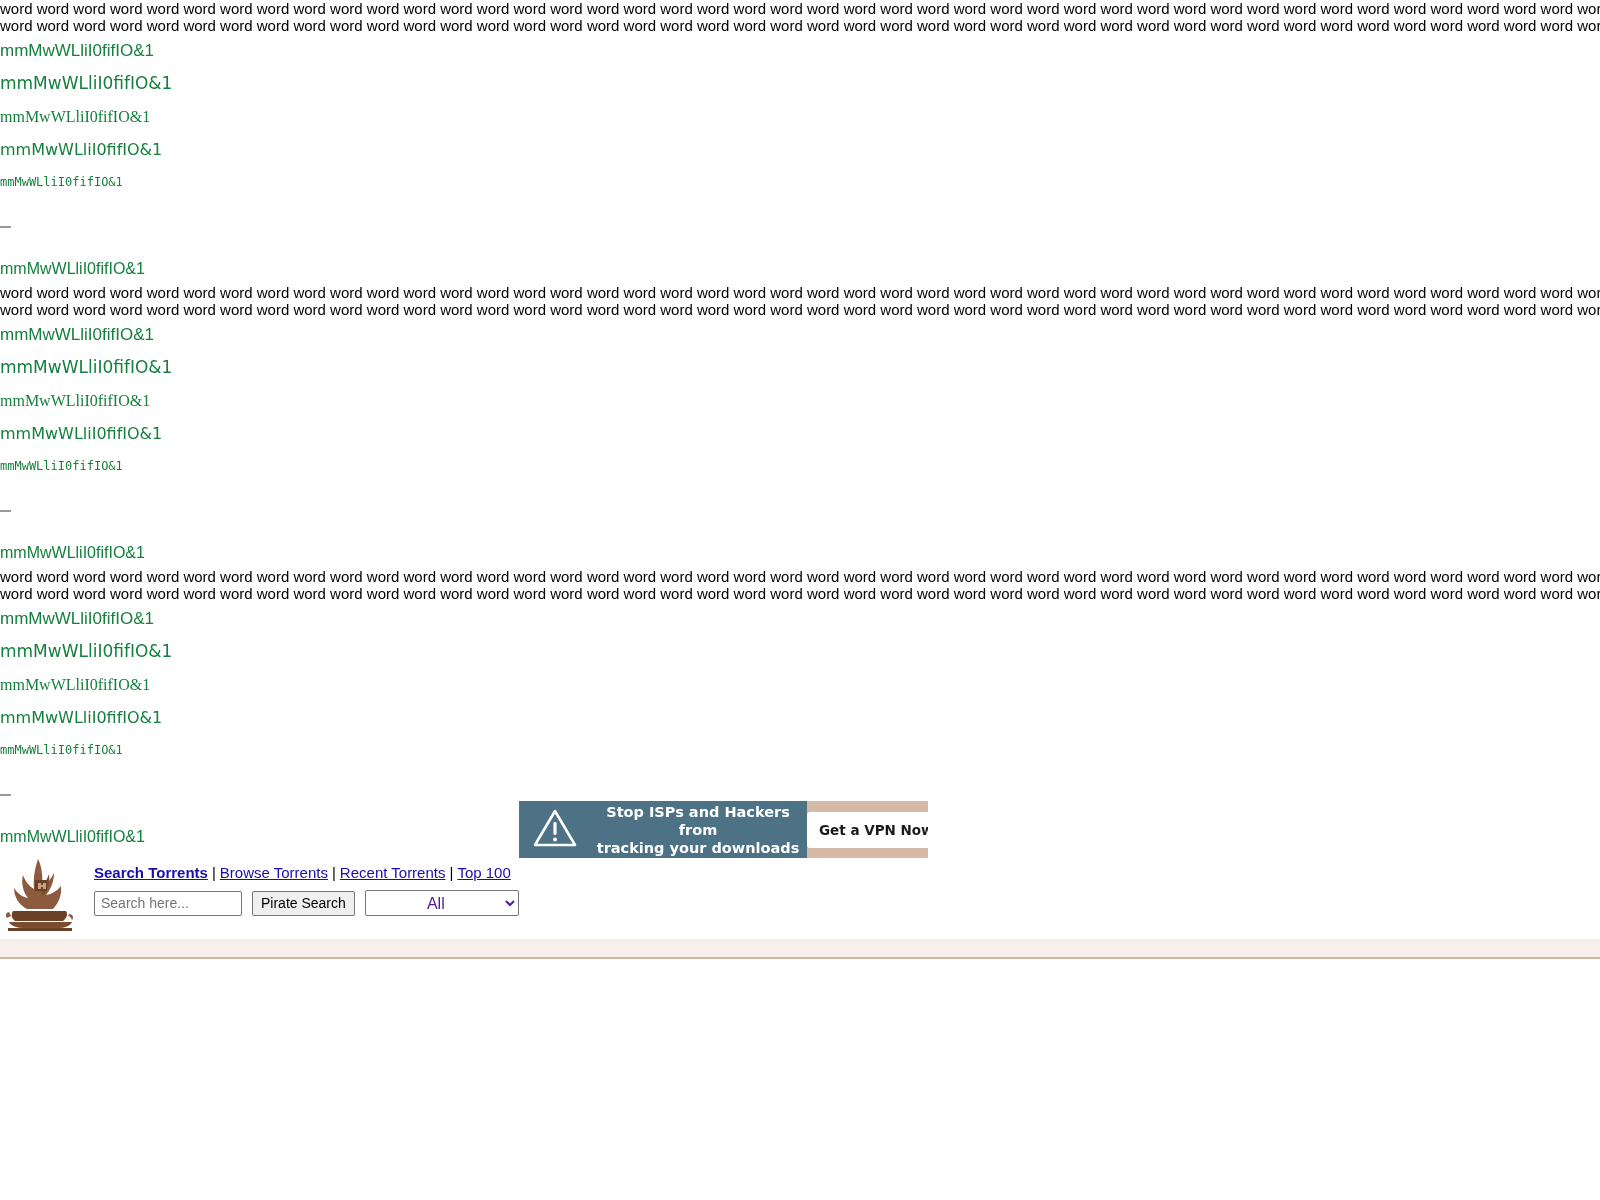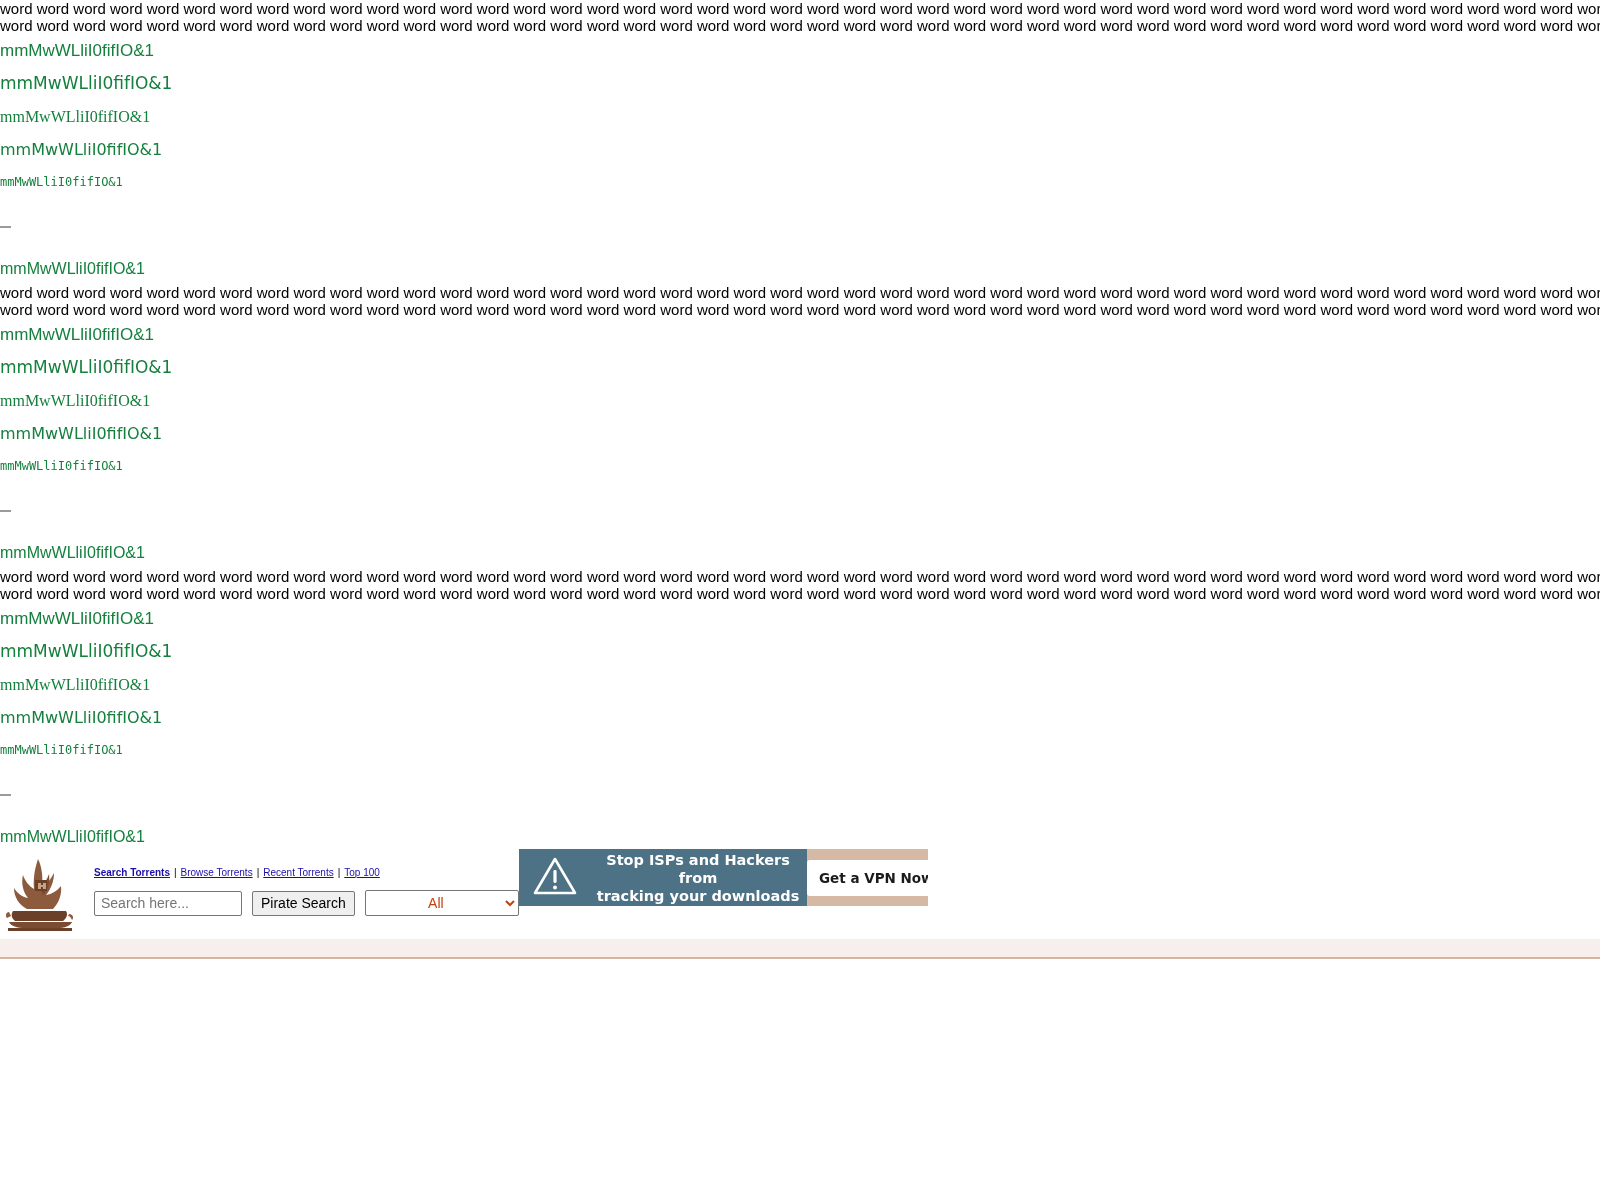--- a/index.html
+++ b/index.html
@@ -59,21 +59,21 @@
     top: 4px;
     width: 70px;
     height: 80px;
   }
   .tpb-navwrap {
     position: absolute;
     left: 94px;
     top: 12px;
   }
   .tpb-nav {
-    font-size: 10px;
+    font-size: 15px;
     color: #000;
     white-space: nowrap;
     line-height: 18px;
     text-align: right;
   }
   .tpb-nav a {
     color: #1a0dab;
     text-decoration: underline;
   }
   .tpb-nav a.active { font-weight: bold; }
@@ -110,37 +110,36 @@
     color: #000;
     cursor: pointer;
   }
   .tpb-select {
     width: 154px;
     height: 26px;
     border: 1px solid #767676;
     border-radius: 2px;
     background: #fff;
     font-family: "Liberation Sans", sans-serif;
-    font-size: 14px;
+    font-size: 16px;
     text-align: center;
     text-align-last: center;
-    color: #c2410c;
+    color: #4c1d95;
     padding: 0 4px;
   }
 
   
   .vpn-banner {
     position: absolute;
     left: 519px;
     top: 801px;
     width: 409px;
     height: 57px;
     display: flex;
     overflow: hidden;
-    margin-top: 48px;
   }
   .vpn-left {
     flex: 0 0 288px;
     background: #4d7185;
     display: flex;
     align-items: center;
     padding-left: 14px;
     gap: 12px;
   }
   .vpn-warn { flex: 0 0 auto; }

